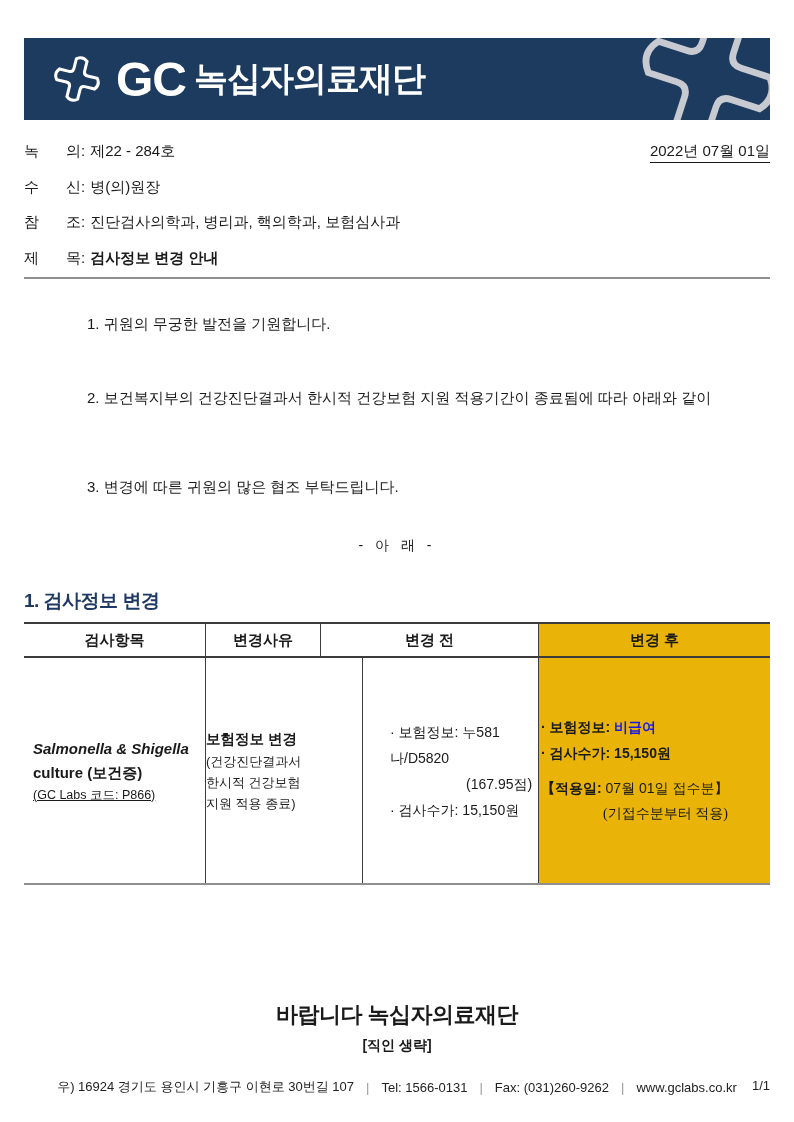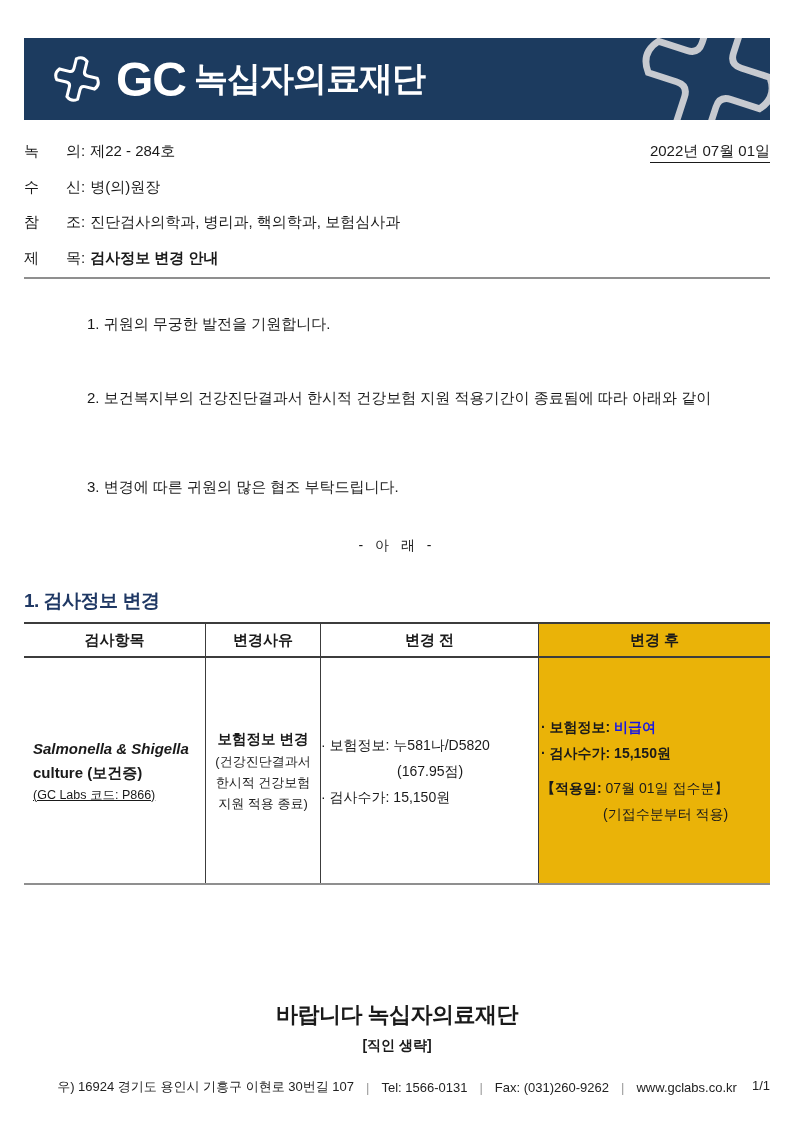--- a/index.html
+++ b/index.html
@@ -51,32 +51,32 @@
         font-size:15px; font-weight:bold; border-bottom:2px solid #3c3c3c; }
   .td { display:flex; flex-direction:column; justify-content:center; font-size:14px; }
   .bl { border-left:1.5px solid #3c3c3c; }
   .hl { background:#eab308; }
 
   .cell-item { padding-left:9px; }
   .cell-item .tname { font-size:15px; font-weight:bold; line-height:24px; }
   .cell-item .it { font-style:italic; }
   .cell-item .tcode { font-size:12.5px; line-height:20px; text-decoration:underline; }
 
-  .cell-reason { text-align:center; }
+  .cell-reason { }
   .cell-reason .rtitle { font-size:14.5px; font-weight:bold; line-height:24px; }
   .cell-reason .rline { font-size:13px; line-height:21px; color:#222; }
 
-  .cell-before { padding-left:0; line-height:26px; }
+  .cell-before { padding-left:27px; line-height:26px;margin-left:42px; }
   .cell-before .indent { padding-left:76px; }
 
   .cell-after { padding-left:2px; line-height:26px; }
   .cell-after .b { font-weight:bold; }
   .cell-after .blue { color:#1717e6; font-weight:bold; }
   .cell-after .apply { margin-top:9px; }
-  .cell-after .note { padding-left:62px; }
+  .cell-after .note { padding-left:62px;font-family:Liberation Serif, serif; }
 
   
   .org-name { position:absolute; top:1000px; left:24px; width:746px; text-align:center;
               font-size:22px; font-weight:bold; letter-spacing:-0.5px; }
   .seal-note { position:absolute; top:1037px; left:24px; width:746px; text-align:center;
                font-size:14px; font-weight:bold; }
   .bottom-line { position:absolute; top:1078px; left:24px; width:746px;
                  display:flex; justify-content:center; align-items:center; gap:12px;
                  font-size:13px; color:#222; }
   .bottom-line .sep { color:#9a9a9a; }

